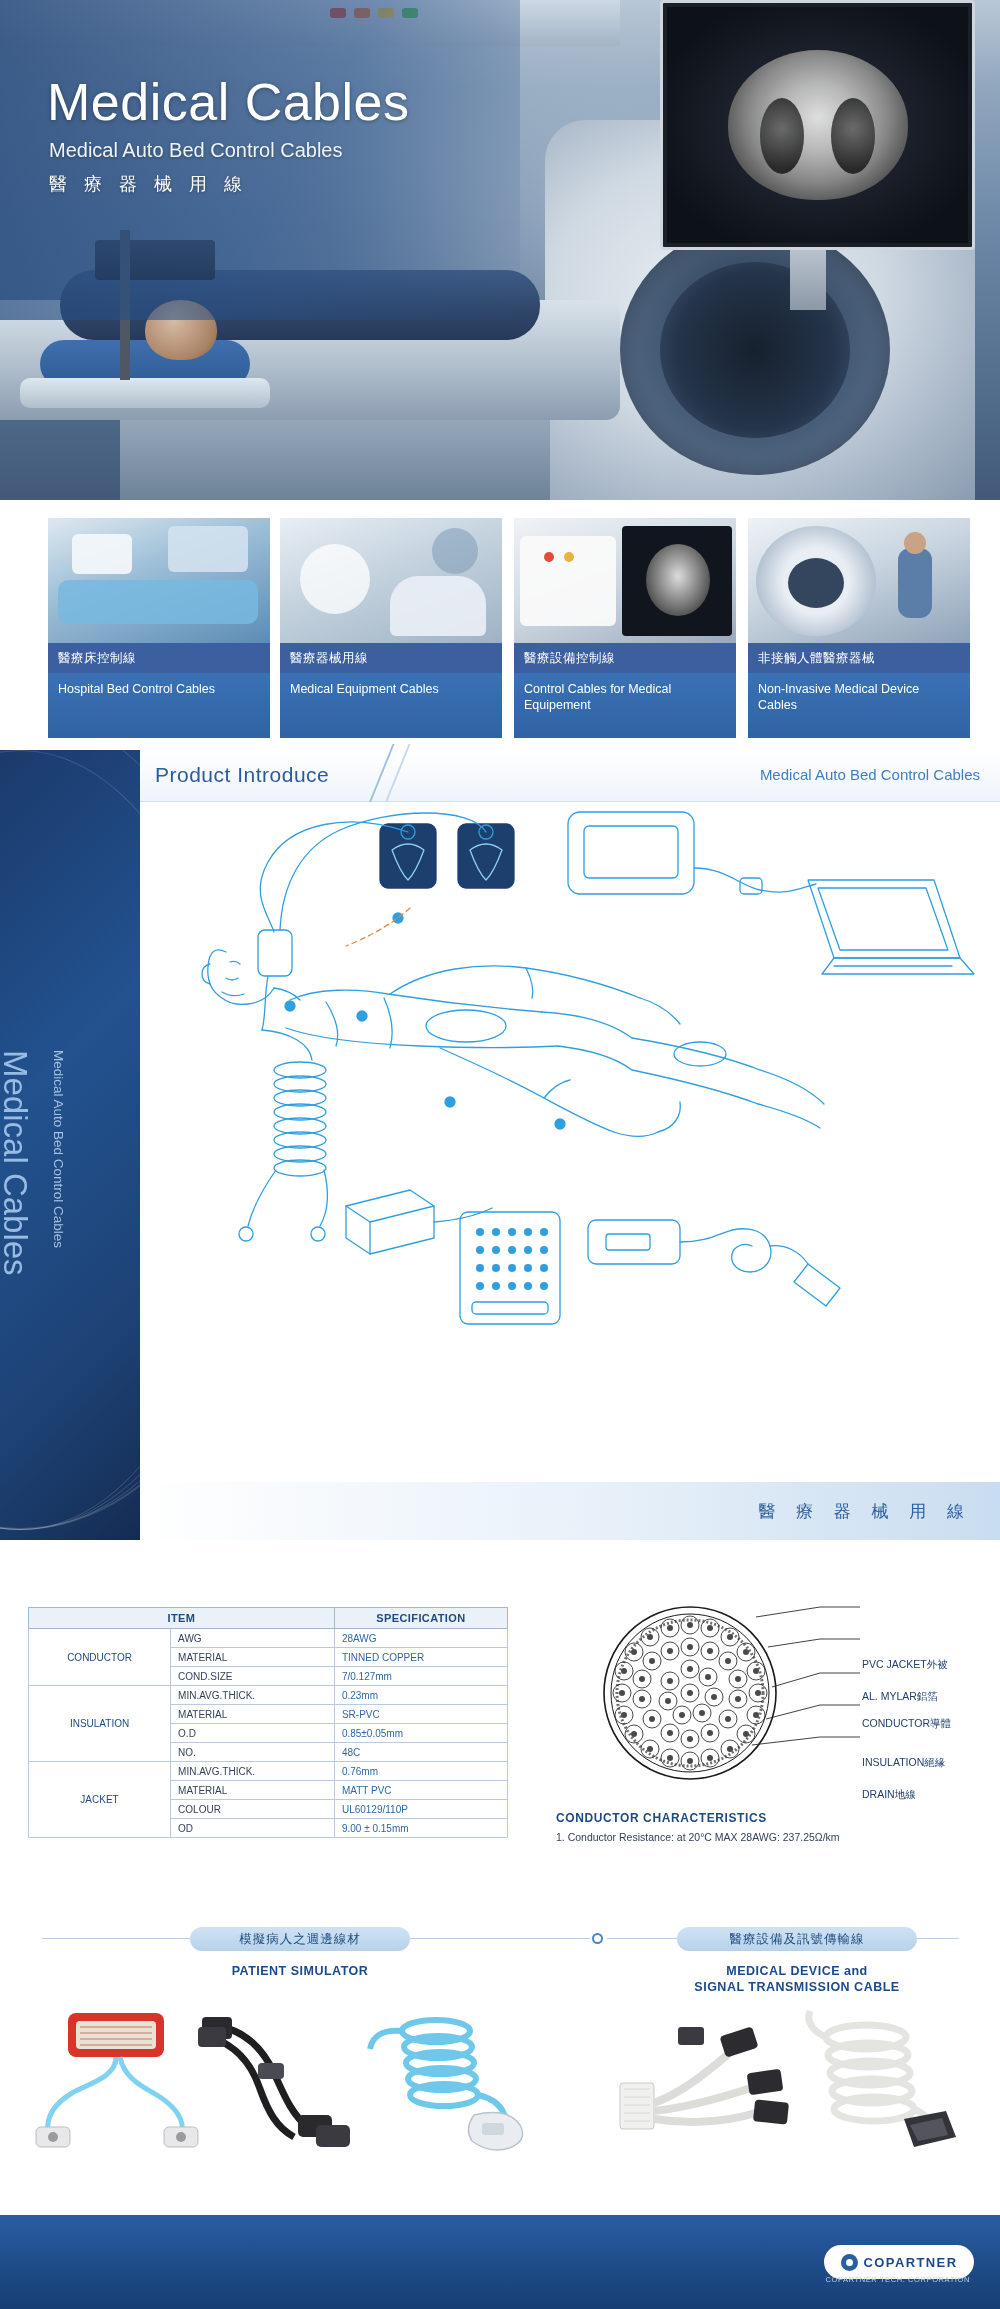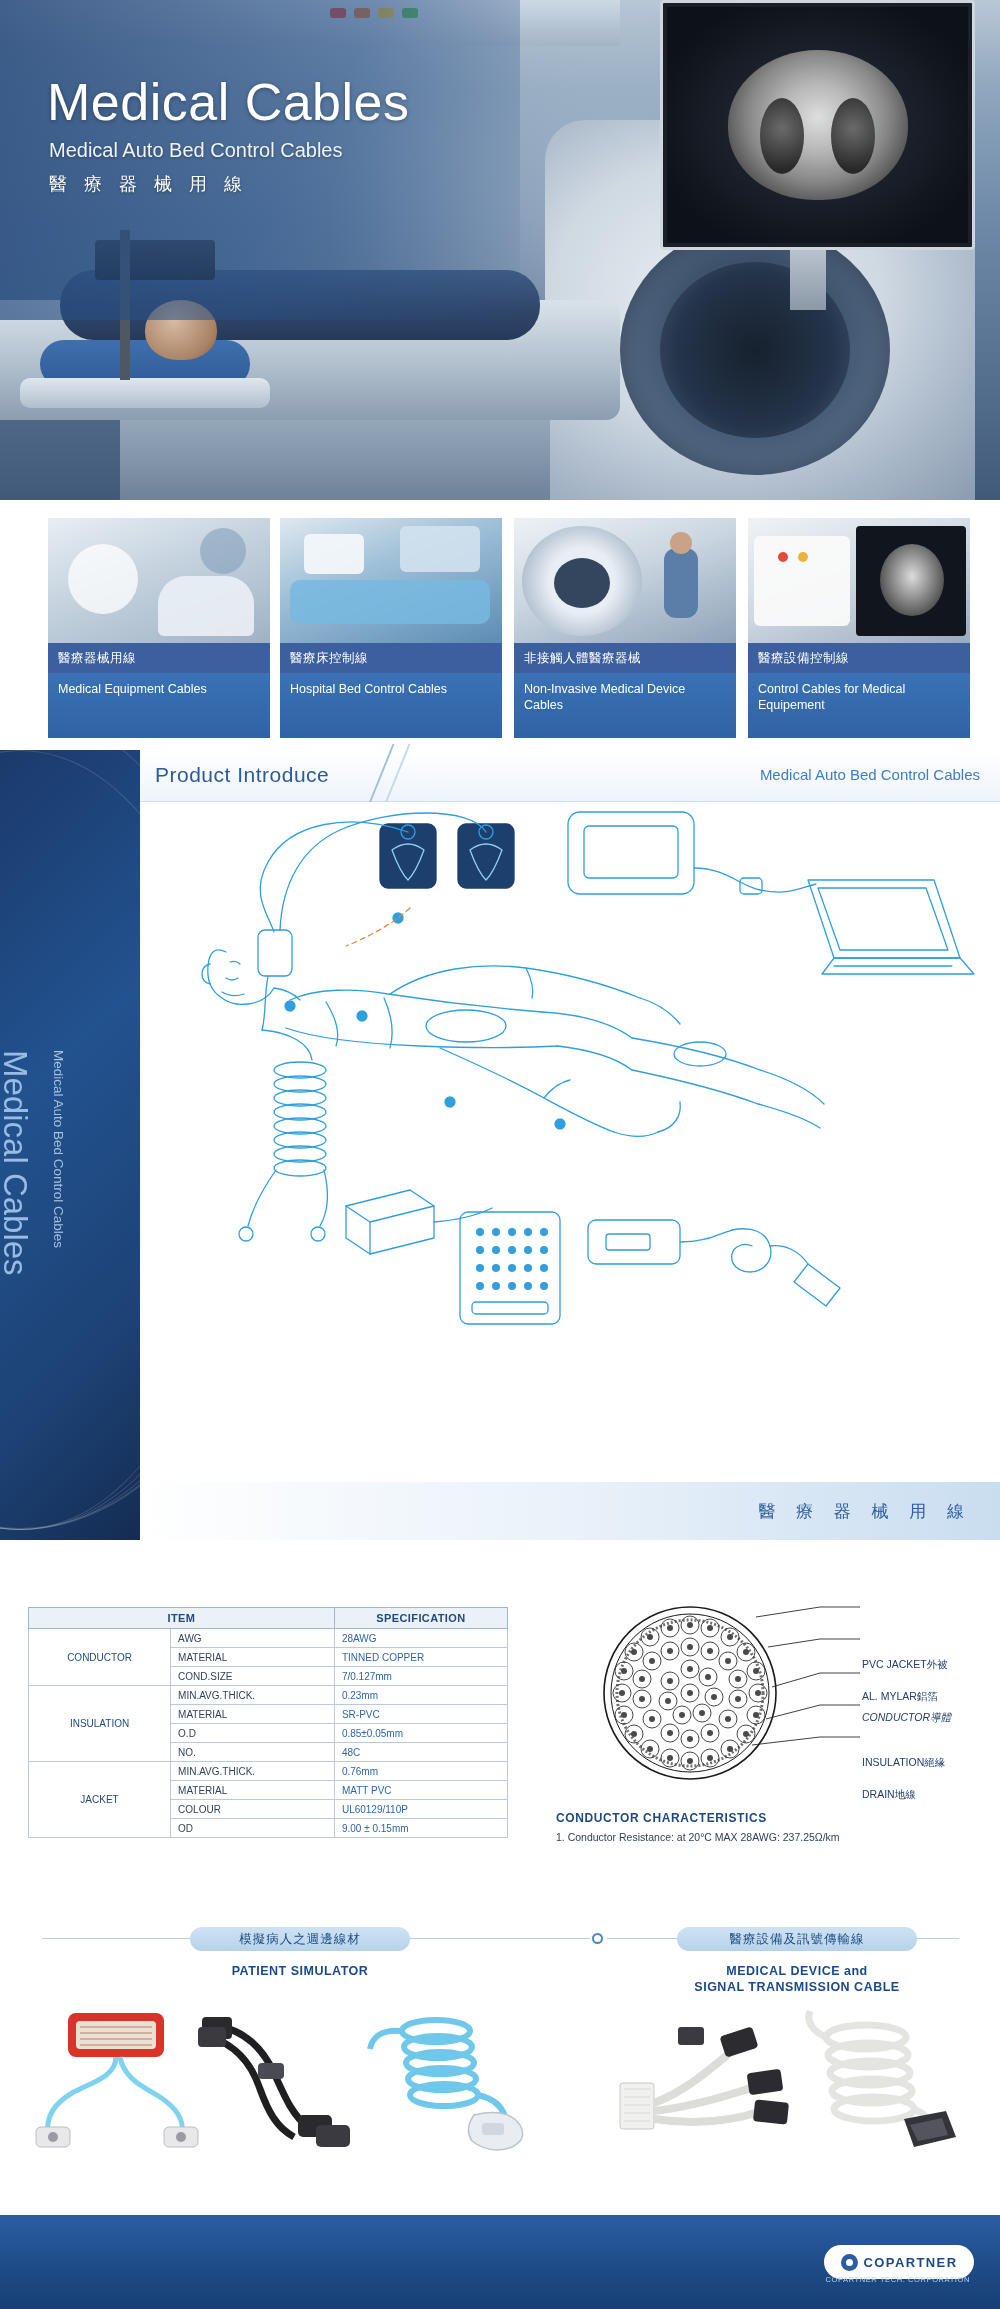--- a/index.html
+++ b/index.html
@@ -349,60 +349,60 @@
 
   <div class="hero-fade"></div>
   <div class="hero-title">Medical Cables</div>
   <div class="hero-sub">Medical Auto Bed Control Cables</div>
   <div class="hero-cn">醫 療 器 械 用 線</div>
 </div>
 
 <div class="thumbs">
 
   <div class="thumb">
+    <div class="thumb-img ti2">
+      <div class="ti-shape" style="left:10px;top:62px;width:200px;height:44px;border-radius:10px;background:rgba(120,185,225,0.85)"></div>
+      <div class="ti-shape" style="left:24px;top:16px;width:60px;height:40px;border-radius:6px;background:rgba(245,248,251,0.9)"></div>
+      <div class="ti-shape" style="left:120px;top:8px;width:80px;height:46px;border-radius:6px;background:rgba(210,225,238,0.9)"></div>
+    </div>
+    <div class="thumb-cap-cn">醫療床控制線</div>
+    <div class="thumb-cap-en">Hospital Bed Control Cables</div>
+  </div>
+
+  <div class="thumb">
     <div class="thumb-img ti1">
       <div class="ti-shape" style="left:20px;top:26px;width:70px;height:70px;background:rgba(255,255,255,0.75)"></div>
       <div class="ti-shape" style="left:110px;top:58px;width:96px;height:60px;border-radius:28px 28px 6px 6px;background:rgba(235,240,246,0.9)"></div>
       <div class="ti-shape" style="left:152px;top:10px;width:46px;height:46px;background:rgba(120,150,180,0.5)"></div>
     </div>
     <div class="thumb-cap-cn">醫療器械用線</div>
     <div class="thumb-cap-en">Medical Equipment Cables</div>
-  </div>
-
-  <div class="thumb">
-    <div class="thumb-img ti2">
-      <div class="ti-shape" style="left:10px;top:62px;width:200px;height:44px;border-radius:10px;background:rgba(120,185,225,0.85)"></div>
-      <div class="ti-shape" style="left:24px;top:16px;width:60px;height:40px;border-radius:6px;background:rgba(245,248,251,0.9)"></div>
-      <div class="ti-shape" style="left:120px;top:8px;width:80px;height:46px;border-radius:6px;background:rgba(210,225,238,0.9)"></div>
-    </div>
-    <div class="thumb-cap-cn">醫療床控制線</div>
-    <div class="thumb-cap-en">Hospital Bed Control Cables</div>
-  </div>
-
-  <div class="thumb">
-    <div class="thumb-img ti4">
-      <div class="ti-shape" style="left:8px;top:8px;width:120px;height:110px;border-radius:50%;background:radial-gradient(circle at 50% 50%, #e9eef4 40%, #b5c3d2 72%, #7f93a8 100%)"></div>
-      <div class="ti-shape" style="left:40px;top:40px;width:56px;height:50px;border-radius:50%;background:#33465e"></div>
-      <div class="ti-shape" style="left:150px;top:30px;width:34px;height:70px;border-radius:12px;background:#5b7ea8"></div>
-      <div class="ti-shape" style="left:156px;top:14px;width:22px;height:22px;border-radius:50%;background:#c9a385"></div>
-    </div>
-    <div class="thumb-cap-cn">非接觸人體醫療器械</div>
-    <div class="thumb-cap-en">Non-Invasive Medical Device Cables</div>
   </div>
 
   <div class="thumb">
     <div class="thumb-img ti3">
       <div class="ti-shape" style="left:6px;top:18px;width:96px;height:90px;border-radius:6px;background:rgba(250,250,250,0.95)"></div>
       <div class="ti-shape" style="left:108px;top:8px;width:110px;height:110px;border-radius:4px;background:#10151e"></div>
       <div class="ti-shape" style="left:132px;top:26px;width:64px;height:72px;background:radial-gradient(ellipse at 50% 45%, #dcdcdc, #6a6a6a 60%, #1a1a1a 100%)"></div>
       <div class="ti-shape" style="left:30px;top:34px;width:10px;height:10px;background:#e24b3c"></div>
       <div class="ti-shape" style="left:50px;top:34px;width:10px;height:10px;background:#e8b43c"></div>
     </div>
     <div class="thumb-cap-cn">醫療設備控制線</div>
     <div class="thumb-cap-en">Control Cables for Medical Equipement</div>
+  </div>
+
+  <div class="thumb">
+    <div class="thumb-img ti4">
+      <div class="ti-shape" style="left:8px;top:8px;width:120px;height:110px;border-radius:50%;background:radial-gradient(circle at 50% 50%, #e9eef4 40%, #b5c3d2 72%, #7f93a8 100%)"></div>
+      <div class="ti-shape" style="left:40px;top:40px;width:56px;height:50px;border-radius:50%;background:#33465e"></div>
+      <div class="ti-shape" style="left:150px;top:30px;width:34px;height:70px;border-radius:12px;background:#5b7ea8"></div>
+      <div class="ti-shape" style="left:156px;top:14px;width:22px;height:22px;border-radius:50%;background:#c9a385"></div>
+    </div>
+    <div class="thumb-cap-cn">非接觸人體醫療器械</div>
+    <div class="thumb-cap-en">Non-Invasive Medical Device Cables</div>
   </div>
 </div>
 
 <div class="intro-band">
 
   <div class="intro-left">
     <div class="swoosh" style="left:-260px;top:-120px;width:560px;height:900px;border-width:2px;"></div>
     <div class="swoosh" style="left:-240px;top:-80px;width:520px;height:860px;"></div>
     <div class="swoosh" style="left:-220px;top:-40px;width:480px;height:820px;"></div>
     <div class="swoosh" style="left:-200px;top:0px;width:440px;height:780px;"></div>
@@ -708,21 +708,21 @@
       <path d="M236 22 L 300 12 L 340 12"></path>
       <path d="M248 52 L 300 44 L 340 44"></path>
       <path d="M252 92 L 300 78 L 340 78"></path>
       <path d="M246 124 L 300 110 L 340 110"></path>
       <path d="M232 150 L 300 142 L 340 142"></path>
     </g>
   </svg>
 
   <div class="lead-label" style="left:862px; top:113px;">PVC JACKET外被</div>
   <div class="lead-label" style="left:862px; top:145px;">AL. MYLAR鋁箔</div>
-  <div class="lead-label" style="left:862px; top:166px;font-style:italic;">CONDUCTOR導體</div>
+  <div class="lead-label" style="left:862px; top:172px;">CONDUCTOR導體</div>
   <div class="lead-label" style="left:862px; top:211px;">INSULATION絕緣</div>
   <div class="lead-label" style="left:862px; top:243px;">DRAIN地線</div>
 
   <div class="elec-title">CONDUCTOR  CHARACTERISTICS</div>
   <div class="elec-line">1. Conductor Resistance:  at 20°C MAX 28AWG: 237.25Ω/km</div>
 </div>
 
 <div class="gallery">
 
   <div class="gal-rule" style="left:42px; width:148px;"></div>

